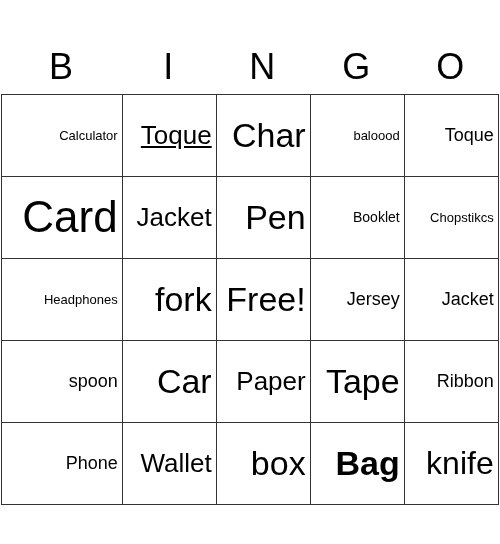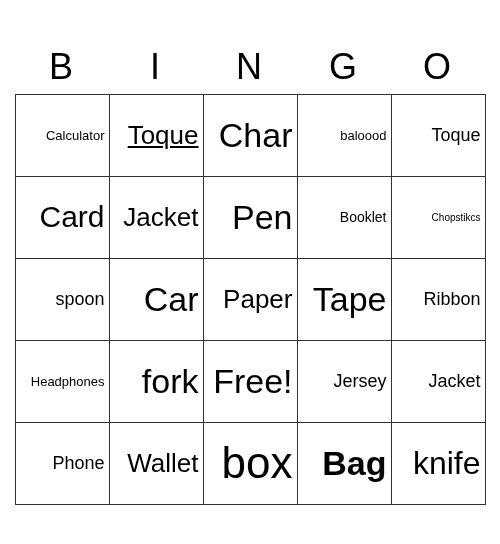--- a/index.html
+++ b/index.html
@@ -47,42 +47,42 @@
     </thead>
     <tbody id="grid-body">
     <tr>
           <td style="font-size: 13px;">Calculator</td>
           <td style="font-size: 26px; text-decoration: underline;">Toque</td>
           <td style="font-size: 34px;">Char</td>
           <td style="font-size: 13px;">baloood</td>
           <td style="font-size: 18px;">Toque</td>
         </tr>
         <tr>
-          <td style="font-size: 30px; padding-left: 20px;">Card</td>
+          <td style="font-size: 44px; padding-left: 20px;">Card</td>
           <td style="font-size: 26px;">Jacket</td>
           <td style="font-size: 34px;">Pen</td>
           <td style="font-size: 14px;">Booklet</td>
-          <td style="font-size: 10px;">Chopstikcs</td>
+          <td style="font-size: 13px;">Chopstikcs</td>
+        </tr>
+        <tr>
+          <td style="font-size: 13px;">Headphones</td>
+          <td style="font-size: 34px;">fork</td>
+          <td style="font-size: 34px;">Free!</td>
+          <td style="font-size: 18px;">Jersey</td>
+          <td style="font-size: 18px;">Jacket</td>
         </tr>
         <tr>
           <td style="font-size: 18px;">spoon</td>
           <td style="font-size: 34px;">Car</td>
           <td style="font-size: 26px;">Paper</td>
           <td style="font-size: 34px;">Tape</td>
           <td style="font-size: 18px;">Ribbon</td>
         </tr>
         <tr>
-          <td style="font-size: 13px;">Headphones</td>
-          <td style="font-size: 34px;">fork</td>
-          <td style="font-size: 34px;">Free!</td>
-          <td style="font-size: 18px;">Jersey</td>
-          <td style="font-size: 18px;">Jacket</td>
-        </tr>
-        <tr>
           <td style="font-size: 18px;">Phone</td>
           <td style="font-size: 26px; margin-left: 38px;">Wallet</td>
-          <td style="font-size: 44px; margin-top: 23px;">box</td>
+          <td style="font-size: 34px; margin-top: 23px;">box</td>
           <td style="font-size: 34px; font-weight: bold;">Bag</td>
           <td style="font-size: 32px;">knife</td>
         </tr>
       </tbody>
   </table>
 </div>
 
 </body></html>

